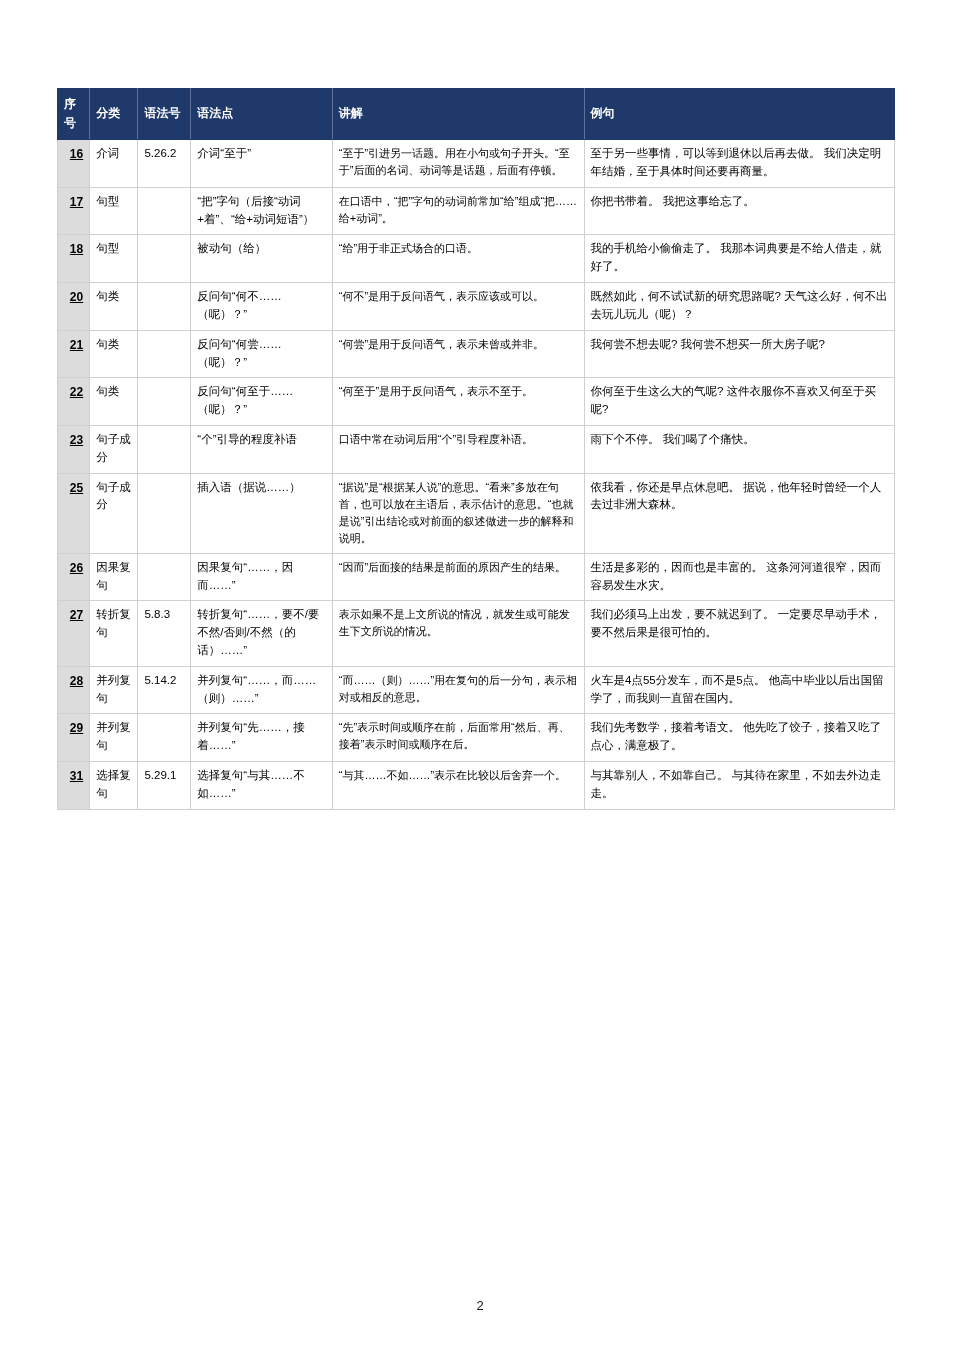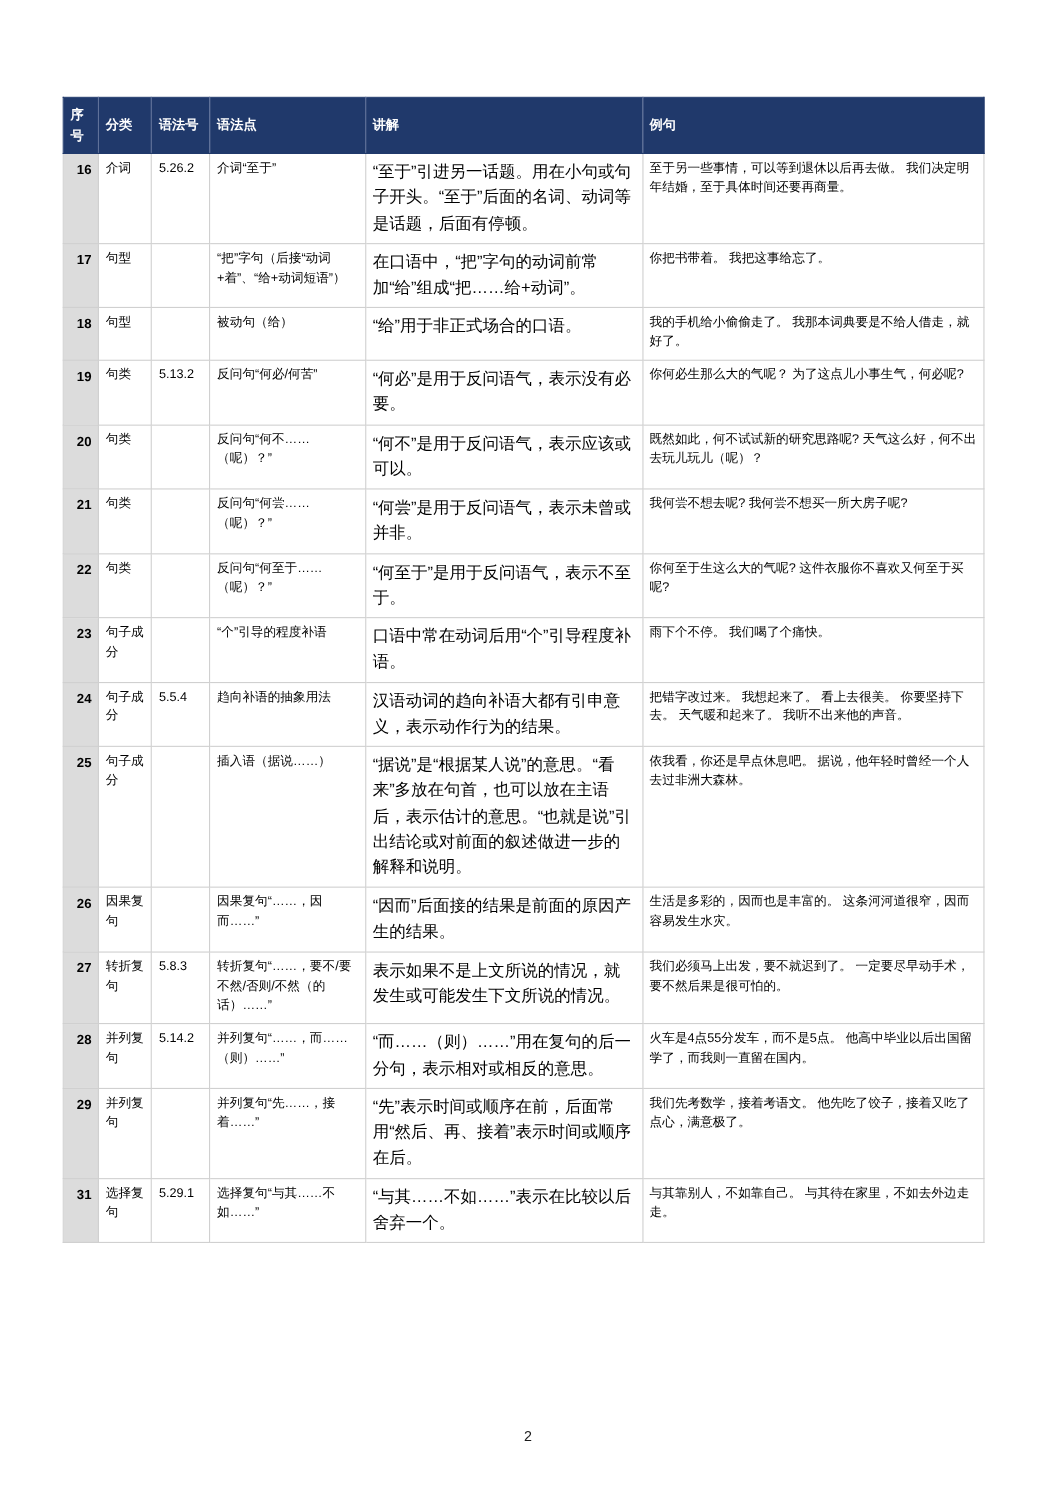--- a/index.html
+++ b/index.html
@@ -62,26 +62,27 @@
   col.c-ex    { width: 270px; }
 
   td.seq {
     background: #dcdcdc;
     text-align: right;
     font-weight: bold;
     font-size: 12px;
     padding-right: 7px;
     border-right: 1px solid #8a8a8a;
     border-left: 1px solid #c8c8c8;
+    text-decoration: underline;
   }
   th.seq-h { border-right: 1px solid #5f7199; }
   td.cat  { font-size: 11.5px; }
   td.num  { font-size: 11.5px; }
   td.point { font-size: 11.5px; }
-  td.expl { font-size: 15px; }
+  td.expl { font-size: 11px; }
   td.ex   { font-size: 11.5px; }
 
   .page-number {
     position: absolute;
     left: 0;
     top: 1298px;
     width: 960px;
     text-align: center;
     font-size: 13px;
     color: #1a1a1a;
@@ -130,28 +131,20 @@
         </tr>
         <tr>
           <td class="seq">18</td>
           <td class="cat">句型</td>
           <td class="num"></td>
           <td class="point">被动句（给）</td>
           <td class="expl">“给”用于非正式场合的口语。</td>
           <td class="ex">我的手机给小偷偷走了。 我那本词典要是不给人借走，就好了。</td>
         </tr>
         <tr>
-          <td class="seq">19</td>
-          <td class="cat">句类</td>
-          <td class="num">5.13.2</td>
-          <td class="point">反问句“何必/何苦”</td>
-          <td class="expl">“何必”是用于反问语气，表示没有必要。</td>
-          <td class="ex">你何必生那么大的气呢？ 为了这点儿小事生气，何必呢?</td>
-        </tr>
-        <tr>
           <td class="seq">20</td>
           <td class="cat">句类</td>
           <td class="num"></td>
           <td class="point">反问句“何不……（呢）？”</td>
           <td class="expl">“何不”是用于反问语气，表示应该或可以。</td>
           <td class="ex">既然如此，何不试试新的研究思路呢? 天气这么好，何不出去玩儿玩儿（呢）？</td>
         </tr>
         <tr>
           <td class="seq">21</td>
           <td class="cat">句类</td>
@@ -168,28 +161,20 @@
           <td class="expl">“何至于”是用于反问语气，表示不至于。</td>
           <td class="ex">你何至于生这么大的气呢? 这件衣服你不喜欢又何至于买呢?</td>
         </tr>
         <tr>
           <td class="seq">23</td>
           <td class="cat">句子成分</td>
           <td class="num"></td>
           <td class="point">“个”引导的程度补语</td>
           <td class="expl">口语中常在动词后用“个”引导程度补语。</td>
           <td class="ex">雨下个不停。 我们喝了个痛快。</td>
-        </tr>
-        <tr>
-          <td class="seq">24</td>
-          <td class="cat">句子成分</td>
-          <td class="num">5.5.4</td>
-          <td class="point">趋向补语的抽象用法</td>
-          <td class="expl">汉语动词的趋向补语大都有引申意义，表示动作行为的结果。</td>
-          <td class="ex">把错字改过来。 我想起来了。 看上去很美。 你要坚持下去。 天气暖和起来了。 我听不出来他的声音。</td>
         </tr>
         <tr>
           <td class="seq">25</td>
           <td class="cat">句子成分</td>
           <td class="num"></td>
           <td class="point">插入语（据说……）</td>
           <td class="expl">“据说”是“根据某人说”的意思。“看来”多放在句首，也可以放在主语后，表示估计的意思。“也就是说”引出结论或对前面的叙述做进一步的解释和说明。</td>
           <td class="ex">依我看，你还是早点休息吧。 据说，他年轻时曾经一个人去过非洲大森林。</td>
         </tr>
         <tr>

